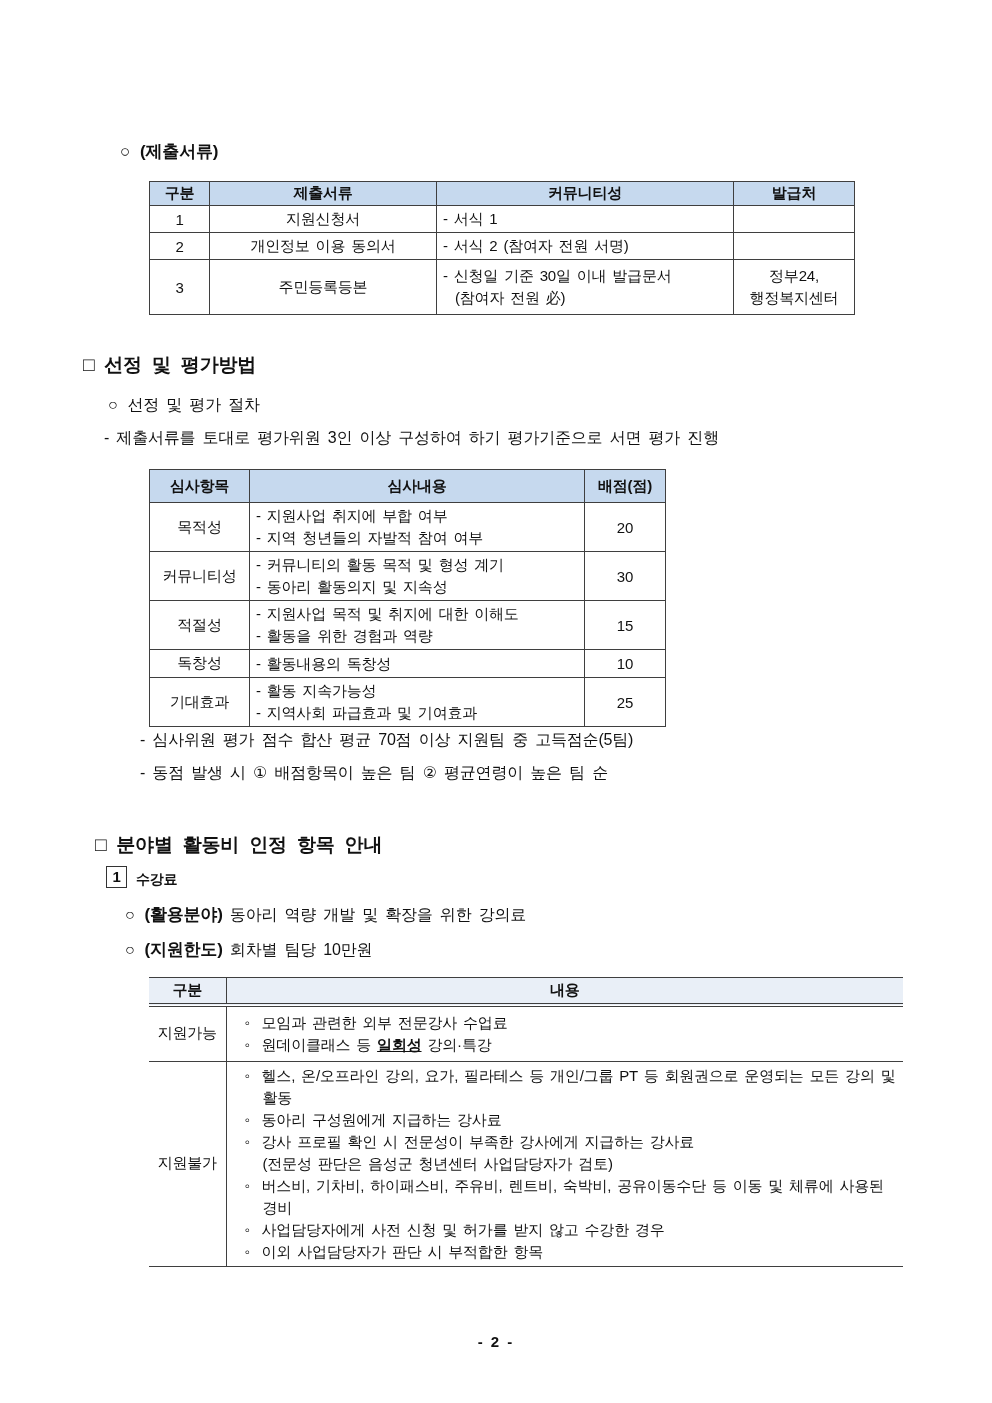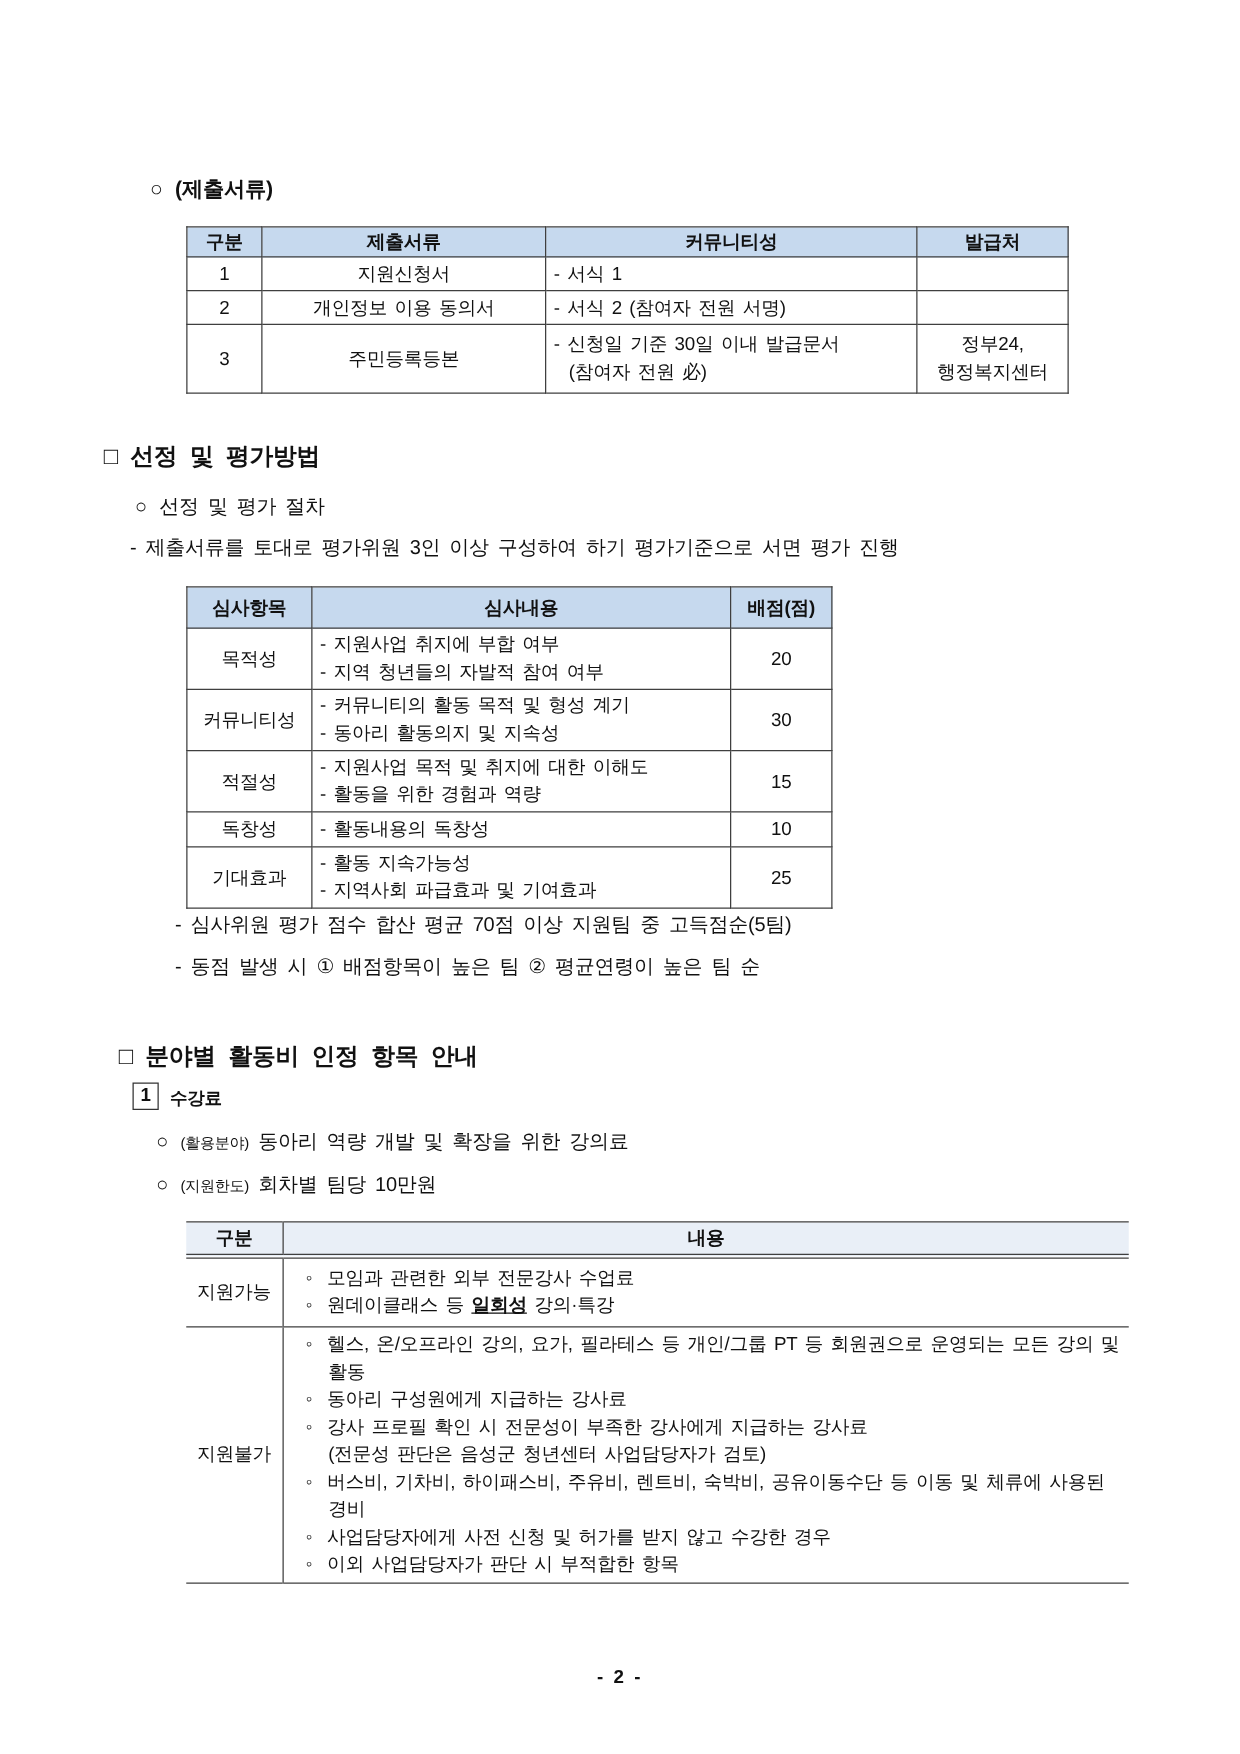--- a/index.html
+++ b/index.html
@@ -55,21 +55,21 @@
   }
   .tbl-open .row-sep td{border-top:1.5px solid #3f3f3f;}
   .col-div{border-right:1.5px solid #3f3f3f;text-align:center;}
   .bullet-item{
     line-height:22px;text-align:left;
     padding-left:30px;text-indent:-18px;
   }
   .bullet-sub{line-height:22px;text-align:left;padding-left:30px;}
   .emph-underline{font-weight:bold;text-decoration:underline;}
 
-  .label-bold{font-weight:normal;font-size:12px;}
+  .label-bold{font-weight:bold;font-size:17px;}
   .page-num{width:100%;text-align:center;font-size:15px;font-weight:bold;letter-spacing:2px;}
 </style>
 </head>
 <body>
 
 <div class="abs h-sub doc-line" style="top:140px;left:120px;">
   <span class="glyph">○</span><span>(제출서류)</span>
 </div>
 
 <table class="abs tbl-bordered" style="top:181px;left:128px;width:705px;">

